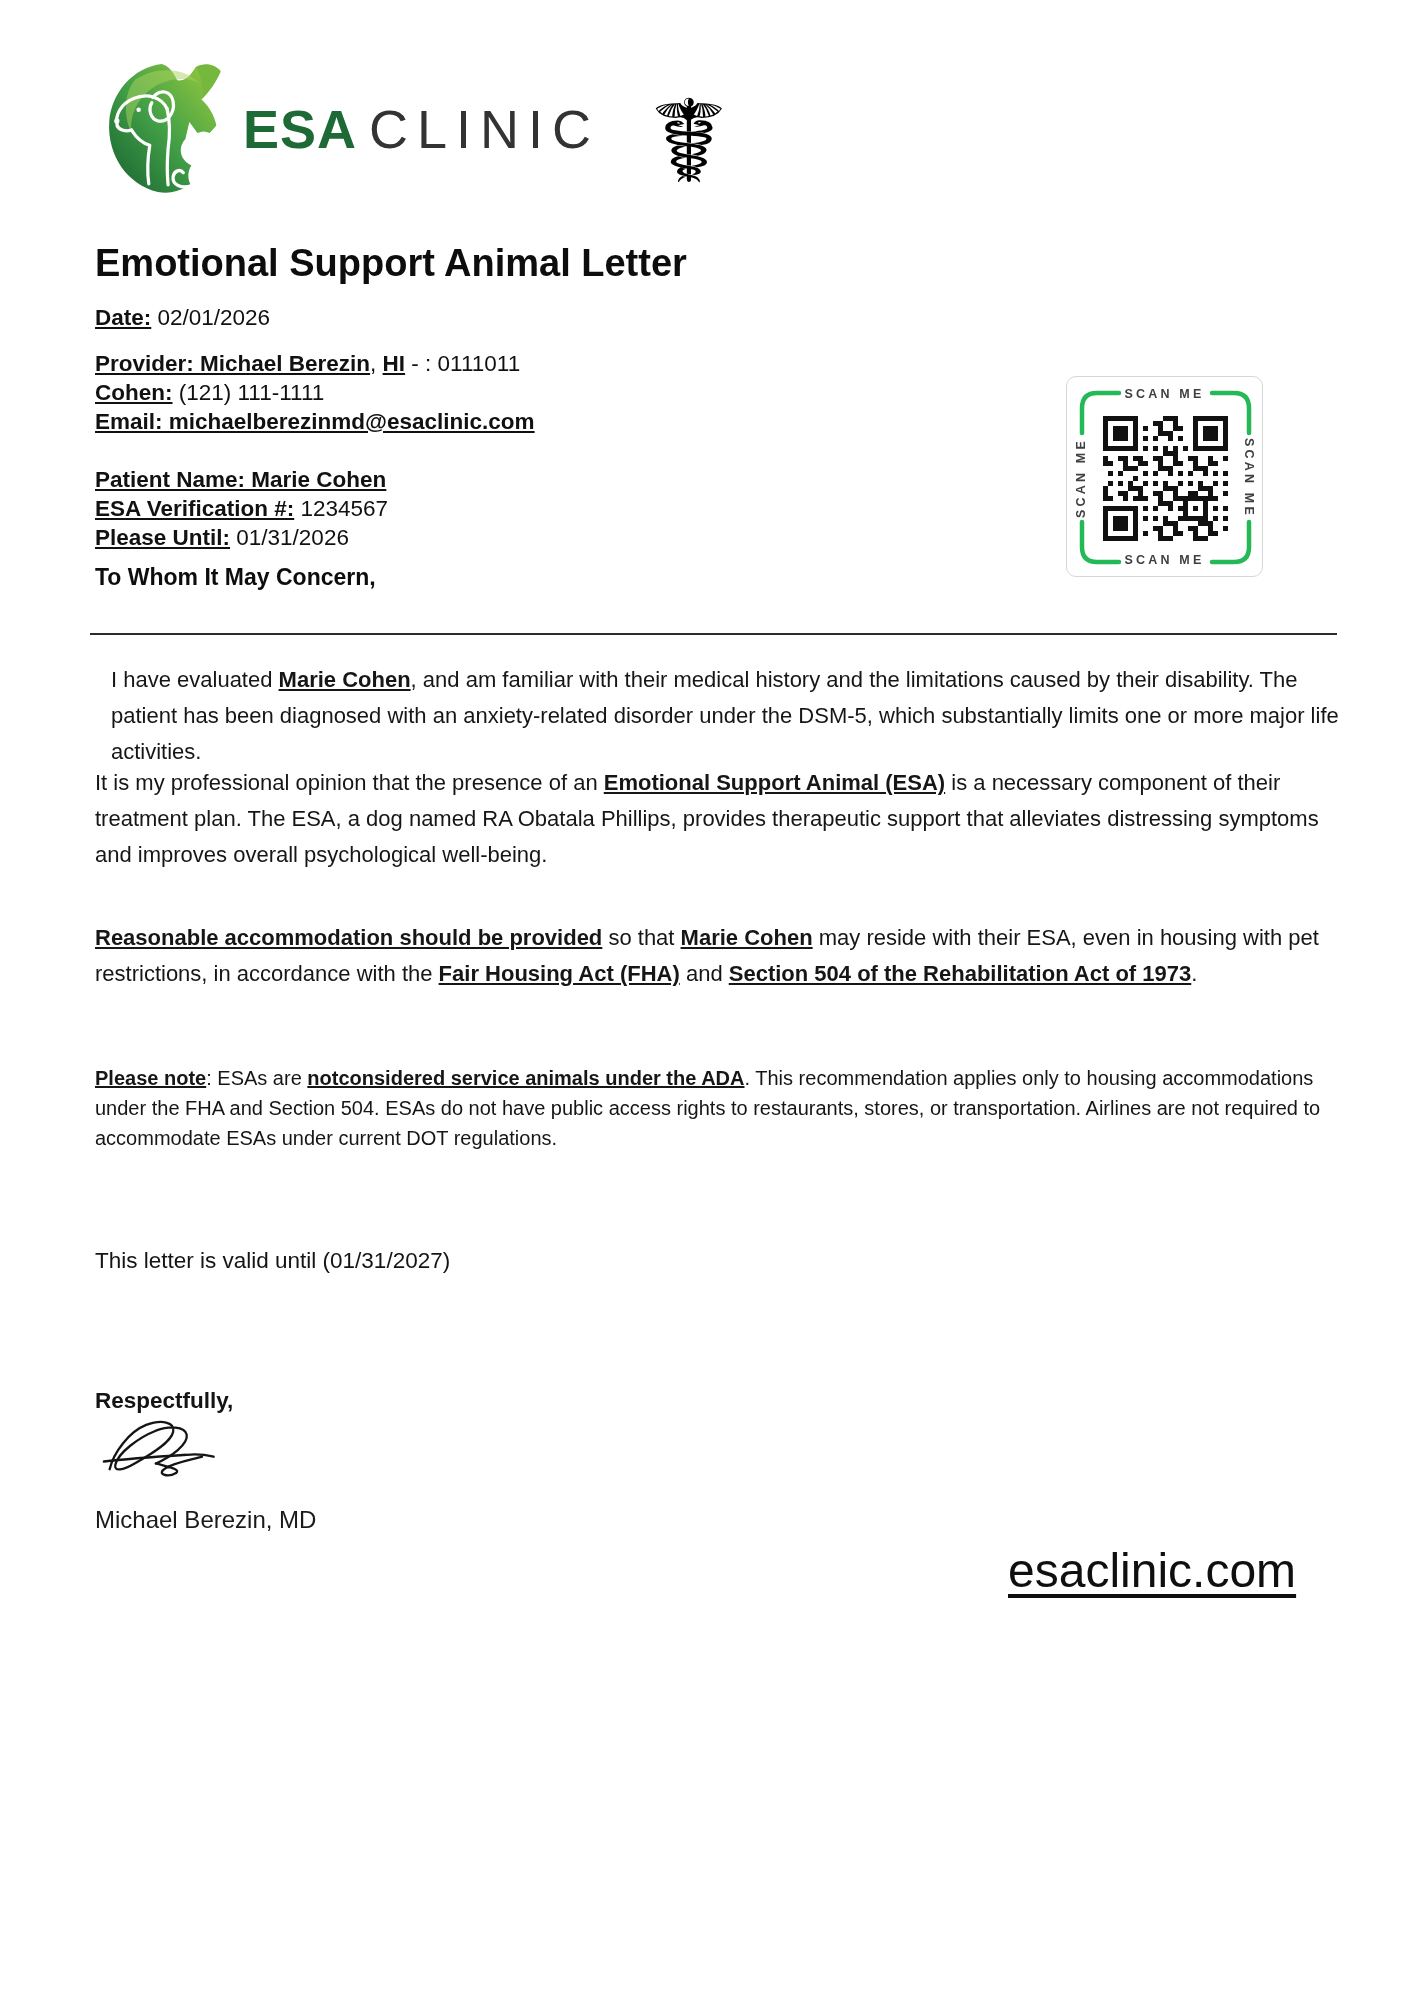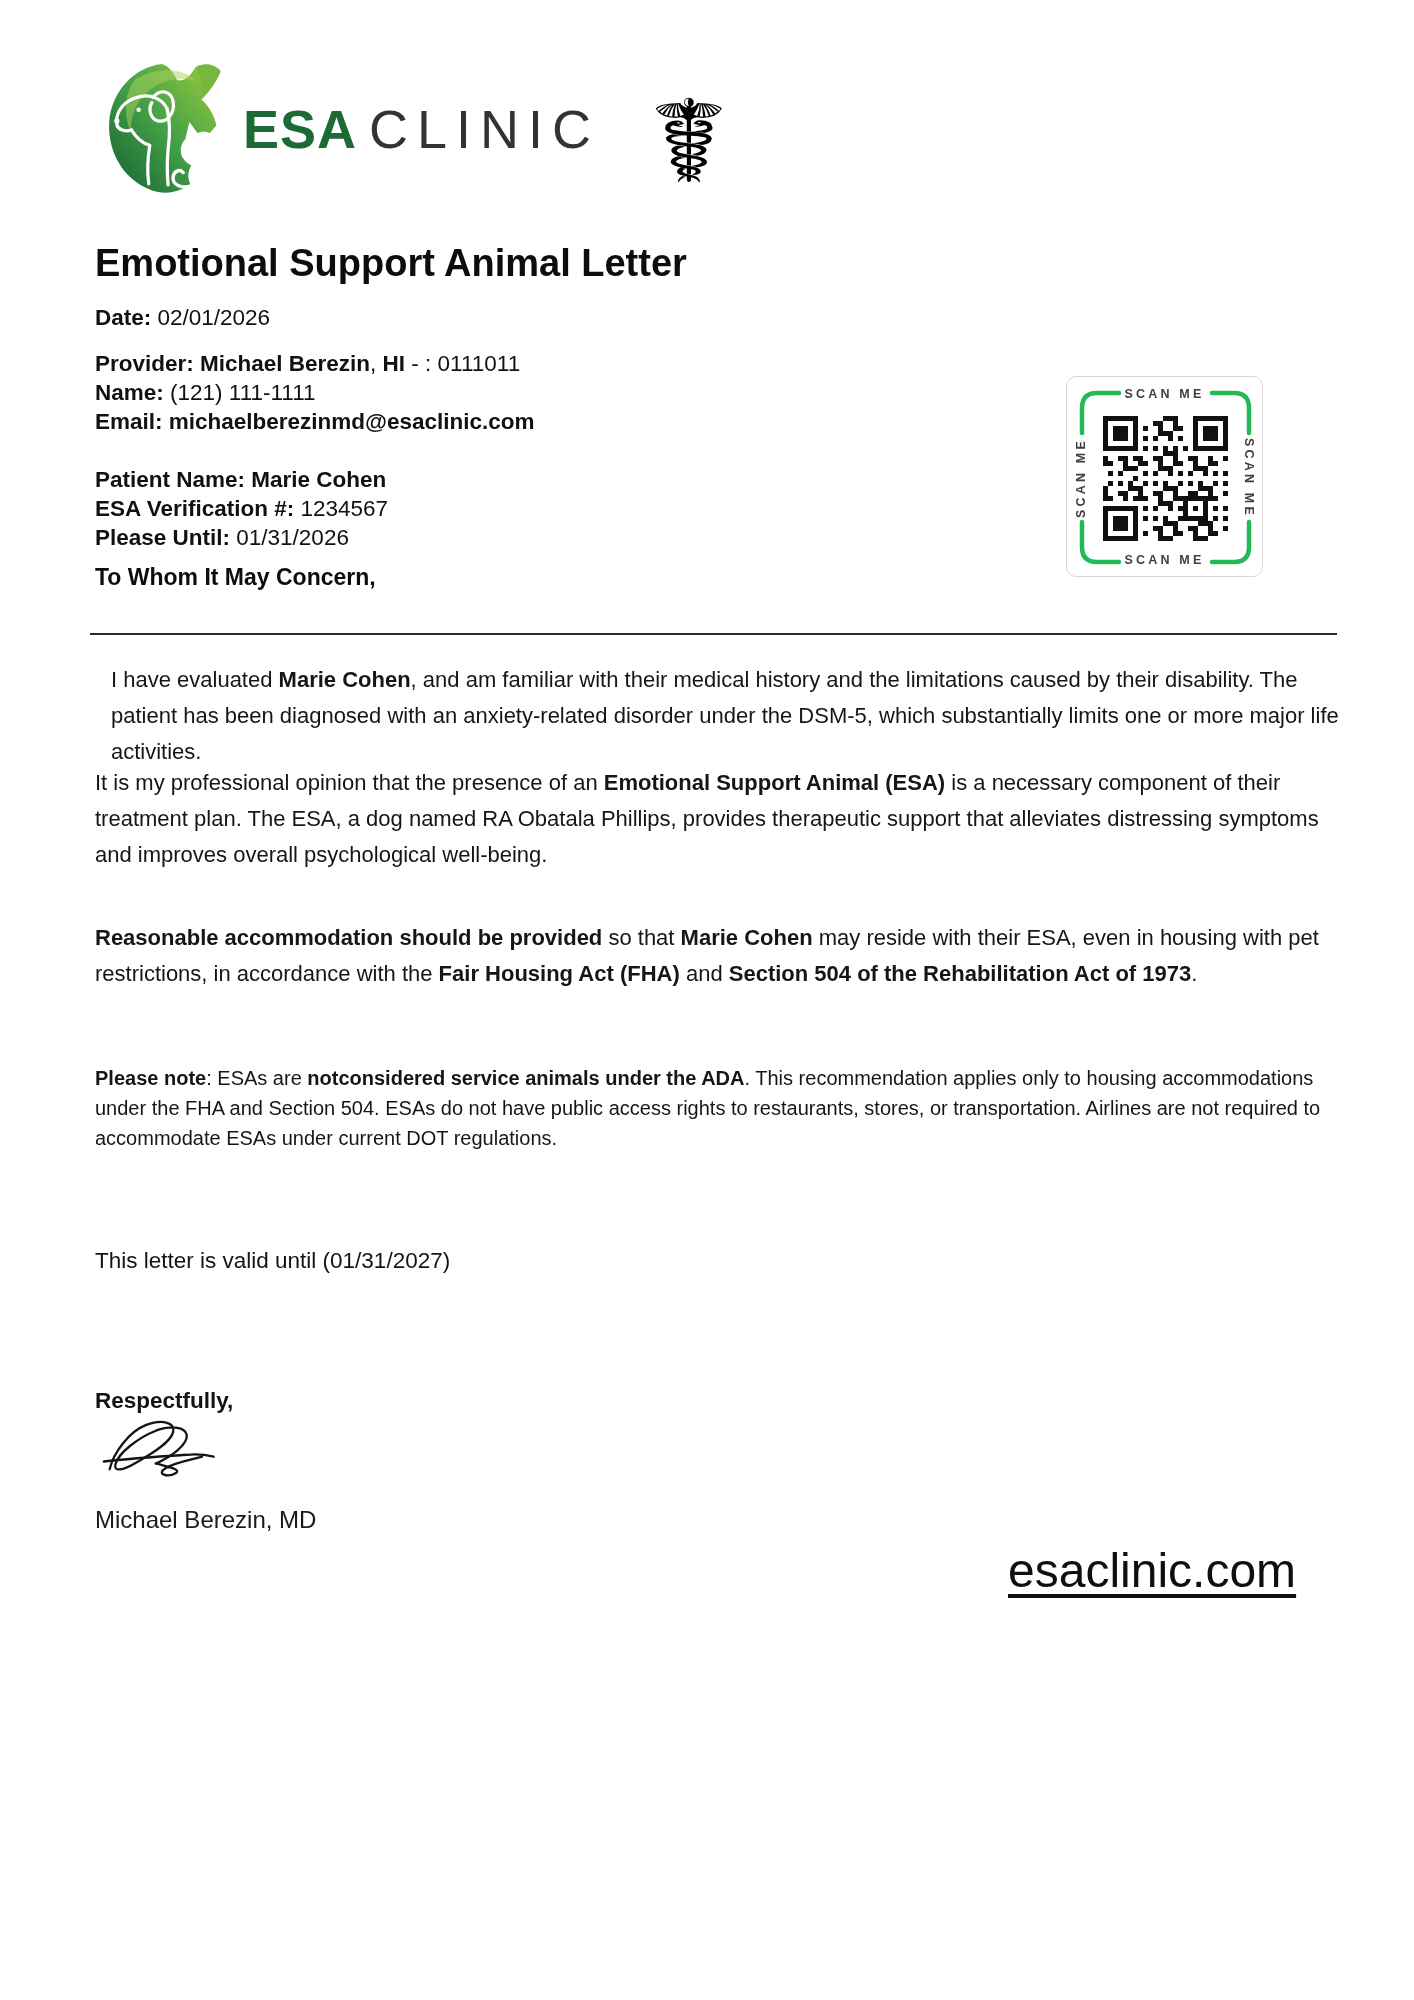--- a/index.html
+++ b/index.html
@@ -14,21 +14,21 @@
   .brand-primary{font-weight:700;color:#1d6a36;letter-spacing:1px;}
   .brand-secondary{font-weight:400;color:#333;letter-spacing:9px;margin-left:12px;}
   .caduceus{left:650px;top:84px;font-family:"DejaVu Sans",sans-serif;font-size:116px;line-height:116px;color:#000;}
 
   
   .title{left:95px;top:241px;font-size:38px;line-height:44px;font-weight:700;color:#0d0d0d;text-align:center;}
   .meta{font-size:22.5px;line-height:29px;color:#111;}
   .date-line{left:95px;top:303px;}
   .provider-block{left:95px;top:349px;}
   .patient-block{left:95px;top:465px;}
-  .bold{font-weight:700;}
+  .bold{font-weight:700;text-decoration:underline;}
 
   .salutation{left:95px;top:564px;font-size:23px;font-weight:700;color:#0d0d0d;}
   .rule{left:90px;top:633px;width:1247px;border-top:2px solid #2b2b2b;height:0;}
 
   
   .para{left:95px;width:1242px;font-size:22px;line-height:36px;color:#161616;}
   .p1{top:646px;}
   .p2{top:765px;}
   .p3{top:920px;}
   .note{top:1063px;font-size:20px;line-height:30px;width:1235px;}
@@ -92,21 +92,21 @@
   </div>
 
   <div class="abs caduceus">☤</div>
 
   <h1 class="abs title" style="margin:0">Emotional Support Animal Letter</h1>
 
   <div class="abs meta date-line"><span class="bold">Date:</span><span> 02/01/2026</span></div>
 
   <div class="abs meta provider-block">
     <div><span class="bold">Provider: Michael Berezin</span><span>, </span><span class="bold">HI</span><span> - : 0111011</span></div>
-    <div><span class="bold">Name:</span><span> (121) 111-1111</span></div>
+    <div><span class="bold">Cohen:</span><span> (121) 111-1111</span></div>
     <div><span class="bold">Email: michaelberezinmd@esaclinic.com</span></div>
   </div>
 
   <div class="abs meta patient-block">
     <div><span class="bold">Patient Name: Marie Cohen</span></div>
     <div><span class="bold">ESA Verification #:</span><span> 1234567</span></div>
     <div><span class="bold">Please Until:</span><span> 01/31/2026</span></div>
   </div>
 
   <div class="abs qr-card">

